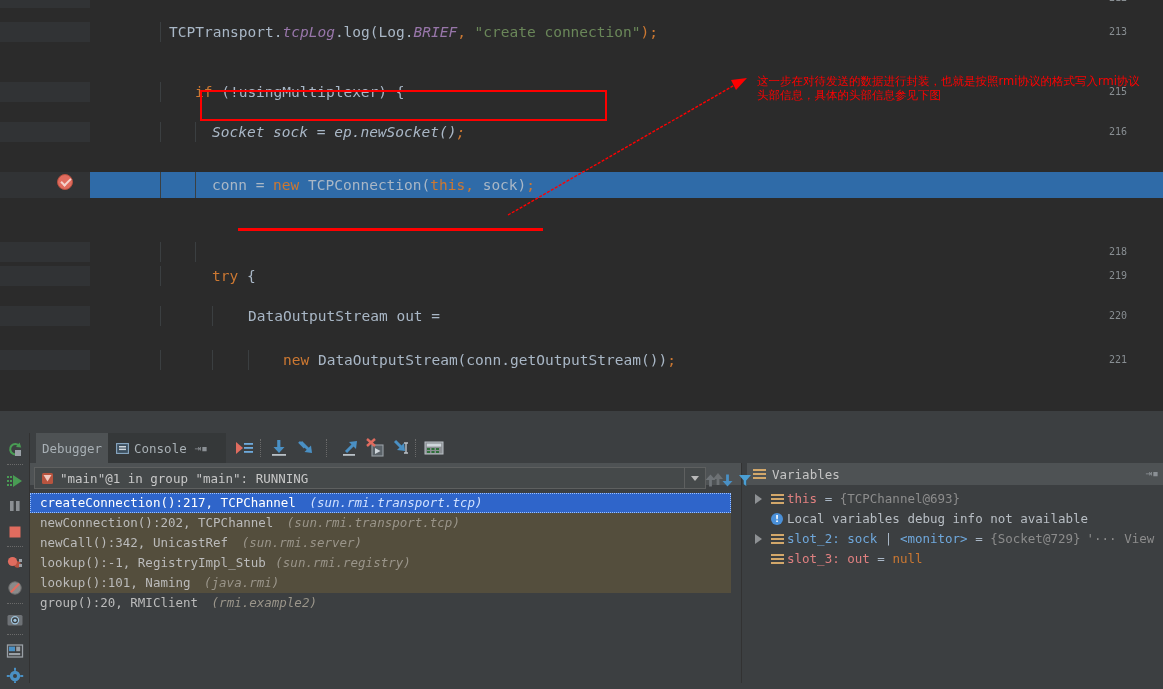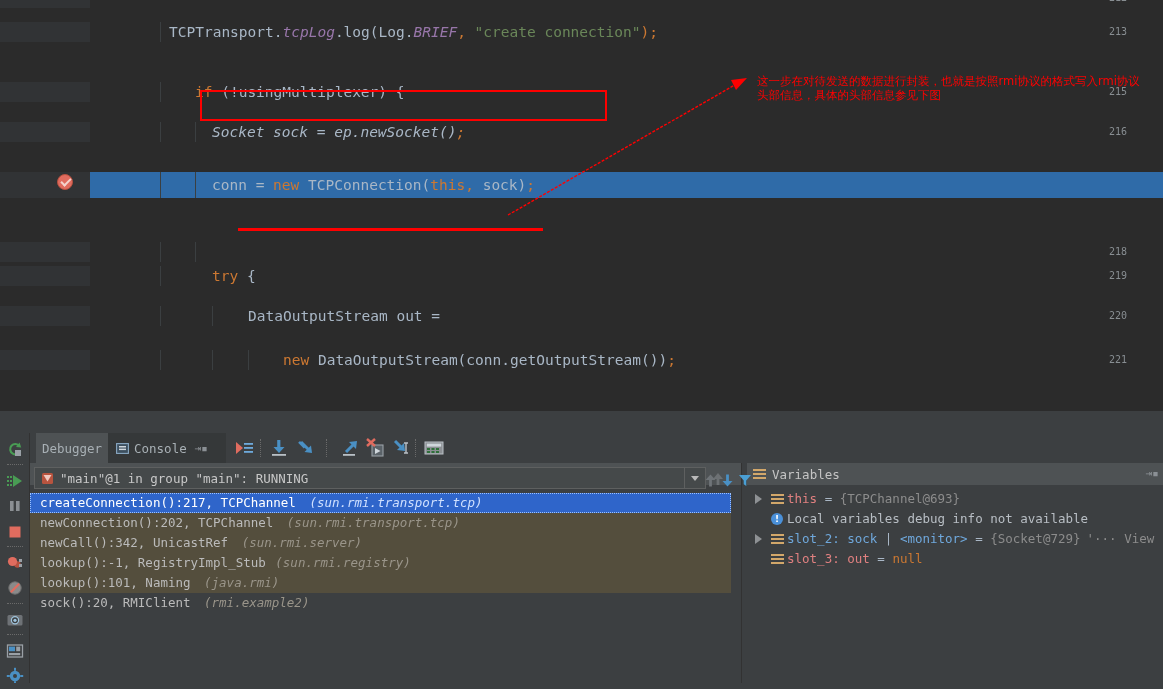--- a/index.html
+++ b/index.html
@@ -394,21 +394,21 @@
         </div>
         <div class="frame lib">
           <span>lookup():-1, RegistryImpl_Stub</span>
           <span class="pkg" style="margin-left:2px;">(sun.rmi.registry)</span>
         </div>
         <div class="frame lib">
           <span>lookup():101, Naming</span>
           <span class="pkg" style="margin-left:6px;">(java.rmi)</span>
         </div>
         <div class="frame app">
-          <span>sock():20, RMIClient</span>
+          <span>group():20, RMIClient</span>
           <span class="pkg" style="margin-left:6px;">(rmi.example2)</span>
         </div>
       </div>
       <div class="fr-scroll"></div>
     </div>
 
     <div style="position:absolute;left:674px;top:36px;width:50px;height:22px;display:flex;align-items:center;gap:4px;z-index:5;">
       <span>
         <svg width="13" height="15" viewBox="0 0 13 15">
             <polygon points="6.5,1.5 11.5,7 1.5,7" fill="#6f7478"></polygon>

